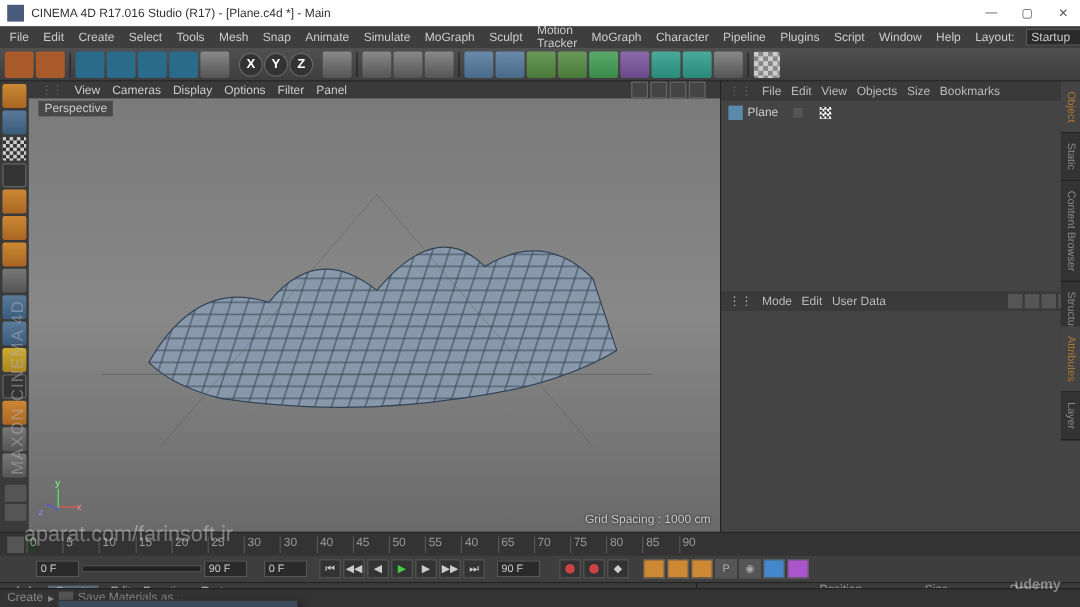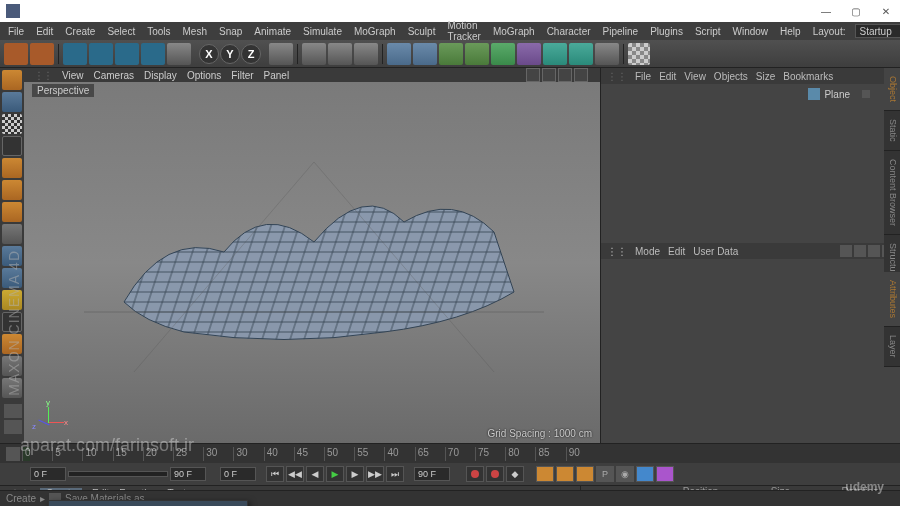--- a/index.html
+++ b/index.html
@@ -57,21 +57,21 @@
 .mesh-svg { position: absolute; left: 60px; top: 30px; width: 460px; height: 260px; }
 
 .rightcol { width: 300px; background: #3a3a3a; display: flex; flex-direction: column; border-left: 1px solid #222; }
 .tab-strip { position: absolute; right: 0; top: 68px; width: 16px; display: flex; flex-direction: column; }
 .tab-strip div { writing-mode: vertical-rl; padding: 8px 2px; background: #333; color: #888; font-size: 9px; border-bottom: 1px solid #222; }
 .tab-strip .active { background: #444; color: #aa7733; }
 
 .om-header { height: 16px; background: #3a3a3a; display: flex; align-items: center; gap: 8px; padding: 0 6px; color: #bbb; font-size: 10px; }
 .om-header .dots { color: #666; }
 .om-body { flex: 1; background: #444; padding: 4px 6px; }
-.om-item { display: flex; align-items: center; gap: 4px; color: #ccc; justify-content: flex-end; }
+.om-item { display: flex; align-items: center; gap: 4px; color: #ccc; }
 .om-item .icon { width: 12px; height: 12px; background: #5a8aaa; }
 .om-item .dots2 { margin-left: 8px; width: 8px; height: 8px; background: #555; }
 .om-item .ck { width: 10px; height: 10px; background: repeating-conic-gradient(#333 0 90deg, #fff 90deg 180deg); background-size: 4px 4px; }
 
 .attr-section { height: 200px; display: flex; flex-direction: column; }
 .attr-header { height: 16px; background: #3a3a3a; display: flex; align-items: center; gap: 8px; padding: 0 6px; color: #bbb; font-size: 10px; }
 .attr-header .icons { margin-left: auto; display: flex; gap: 2px; }
 .attr-header .icons div { width: 12px; height: 12px; background: #555; }
 .attr-body { flex: 1; background: #444; }
 
@@ -119,20 +119,21 @@
 .watermark2 { position: absolute; left: 20px; bottom: 50px; color: rgba(255,255,255,0.35); font-size: 18px; font-weight: 300; z-index: 15; }
 .watermark3 { position: absolute; right: 16px; bottom: 12px; color: rgba(255,255,255,0.4); font-size: 12px; font-weight: bold; z-index: 15; }
 .leftlock { position: absolute; left: 4px; top: 404px; display: flex; flex-direction: column; gap: 2px; }
 .leftlock div { width: 18px; height: 14px; background: #555; }
 </style>
 </head>
 <body>
 
 <div class="titlebar">
   <div class="icon"></div>
+  <span>CINEMA 4D R17.016 Studio (R17) - [Plane.c4d *] - Main</span>
   <div class="wincontrols">
     <span>—</span>
     <span>▢</span>
     <span>✕</span>
   </div>
 </div>
 
 <div class="menubar">
   <span>File</span>
   <span>Edit</span>

